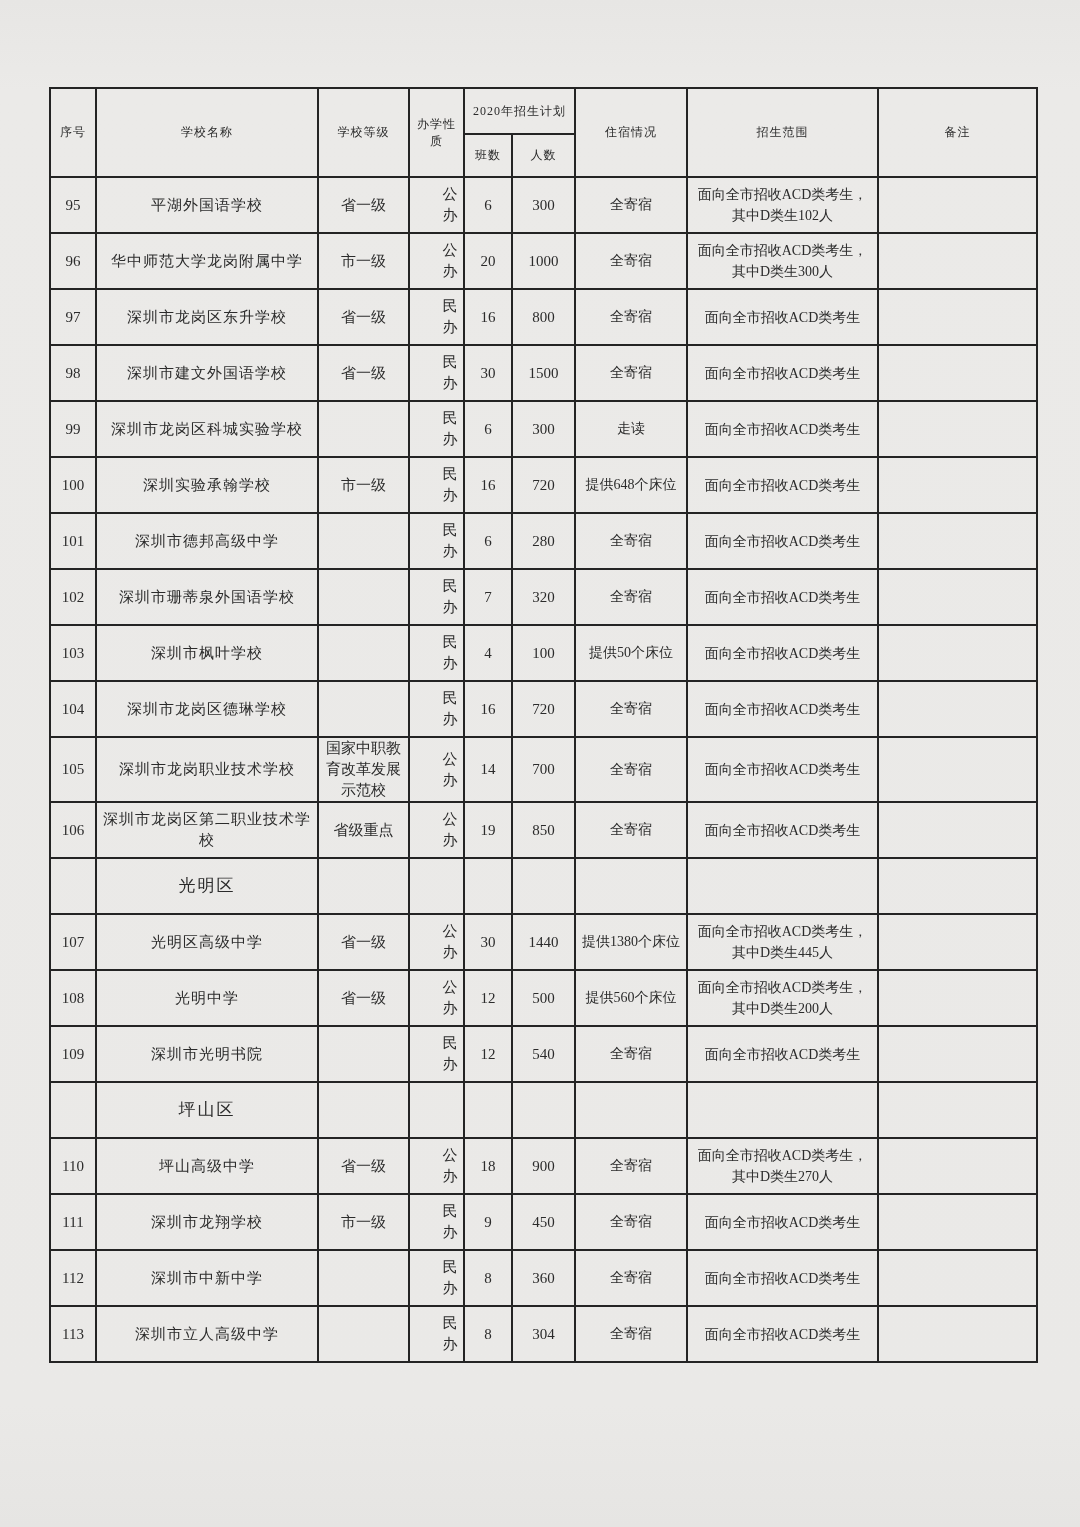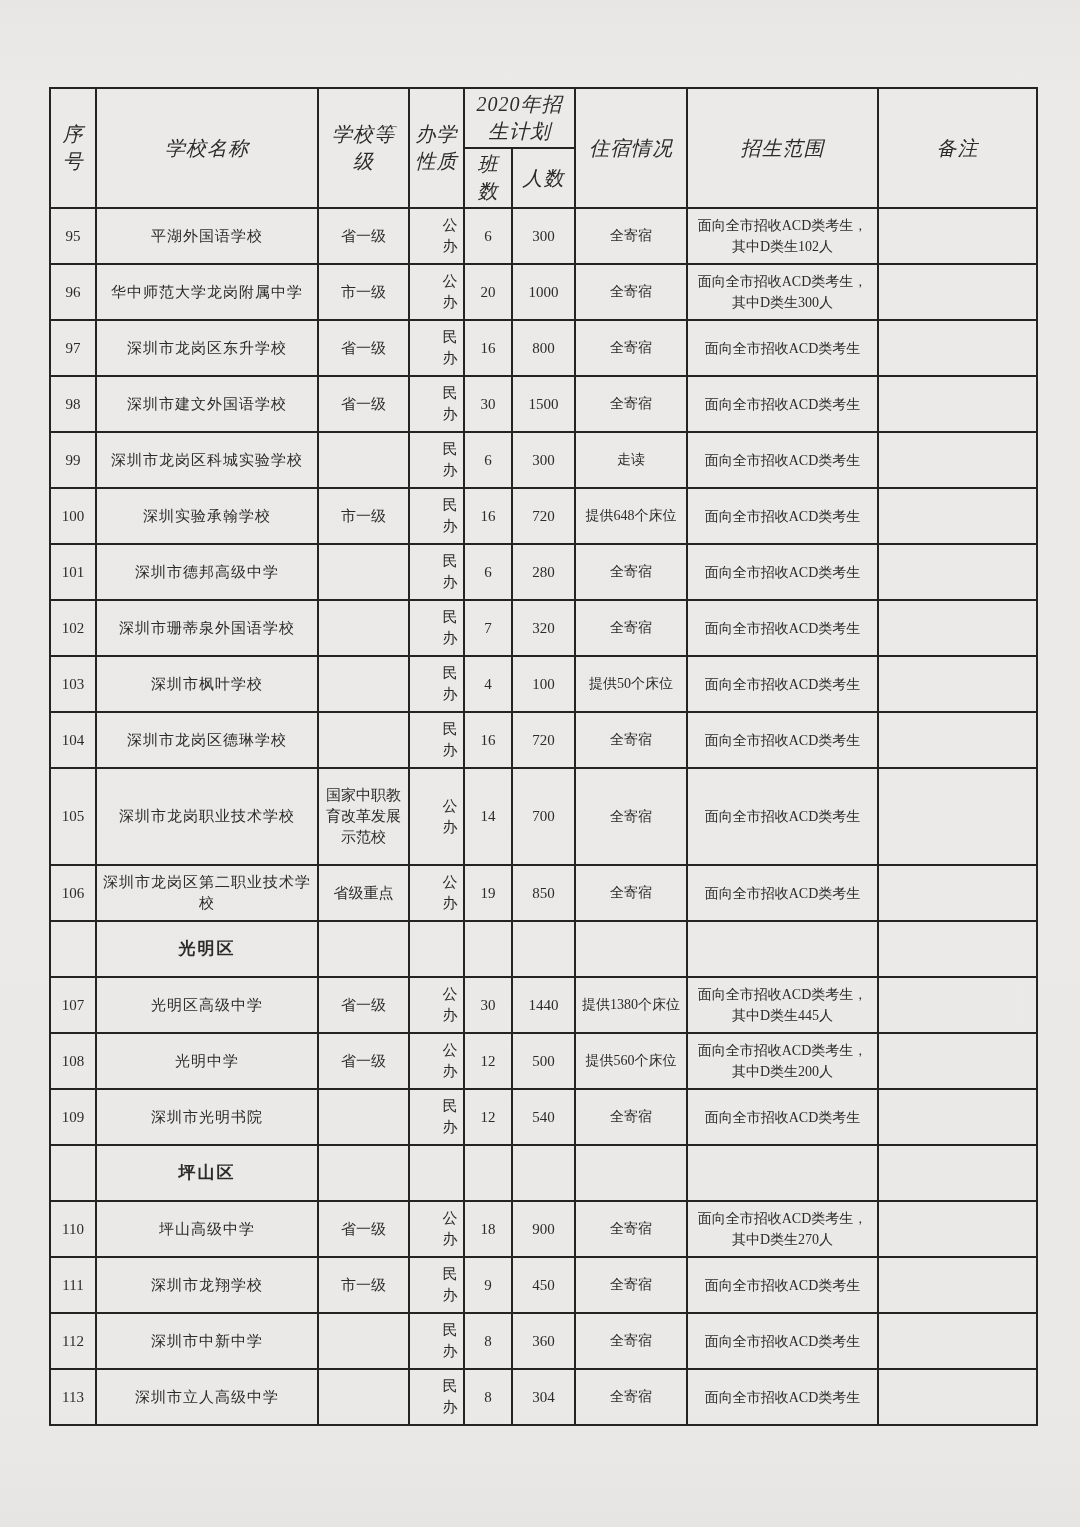--- a/index.html
+++ b/index.html
@@ -33,35 +33,34 @@
     border: 2px solid #242424;
     text-align: center;
     vertical-align: middle;
     padding: 2px 4px;
     overflow: hidden;
   }
   thead tr.hrow1 { height: 46px; }
   thead tr.hrow2 { height: 43px; }
   .tbl th {
     font-weight: normal;
-    font-size: 20px;
+    font-size: 12px;
     line-height: 1.35;
     letter-spacing: 1px;
-    font-style: italic;
   }
   tbody tr { height: 56px; }
   tbody td { font-size: 15px; line-height: 1.4; }
   td.col-no { font-size: 15px; }
   td.col-name { letter-spacing: 1px; }
-  td.col-grade { padding: 16px 3px; font-size: 15px; text-align: center; }
+  td.col-grade { padding: 0 3px; font-size: 15px; text-align: center; }
   td.col-nature { letter-spacing: 1px; padding-left: 32px; }
   td.col-accom { font-size: 14px; padding: 16px 2px; margin-left: 44px; }
   td.col-scope { font-size: 14px; line-height: 1.5; padding: 2px 3px; border-radius: 22px; }
   td.section-name {
-    font-weight: bold;
+    font-weight: normal;
     font-size: 17px;
     letter-spacing: 2px;
     text-align: center;
   }
   .footer {
     position: absolute;
     left: 0;
     top: 1441px;
     width: 1080px;
     text-align: center;

